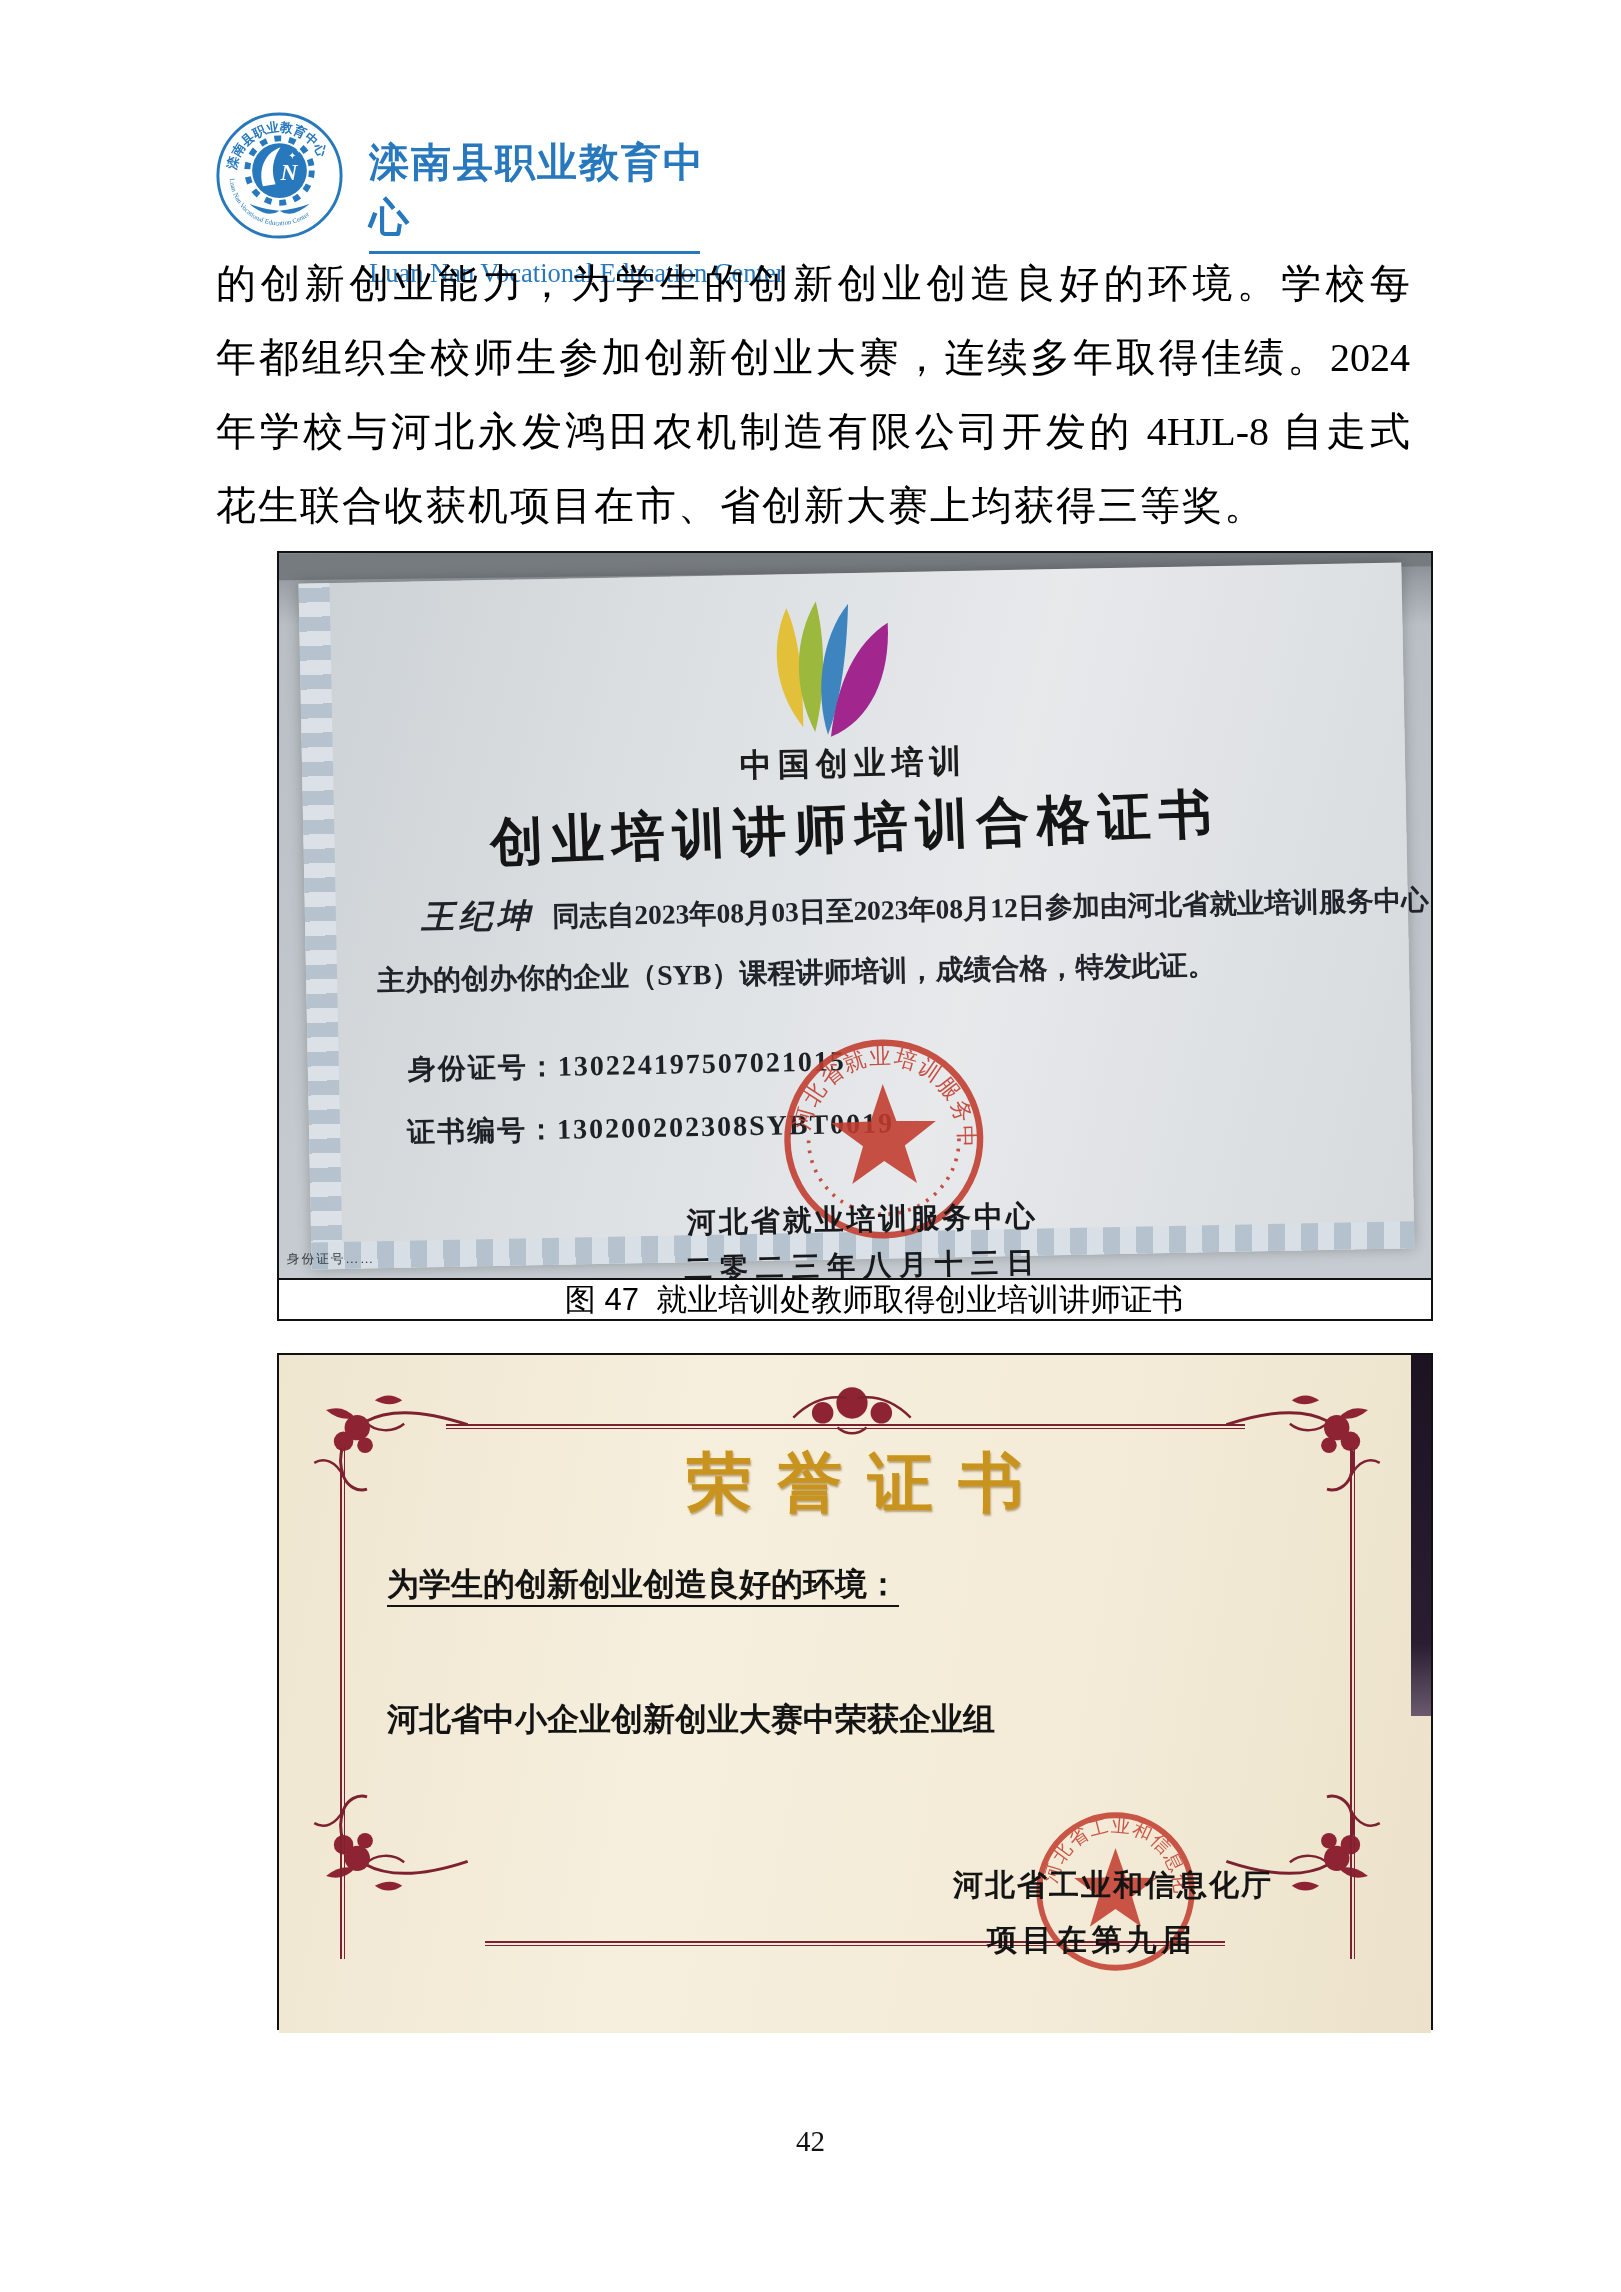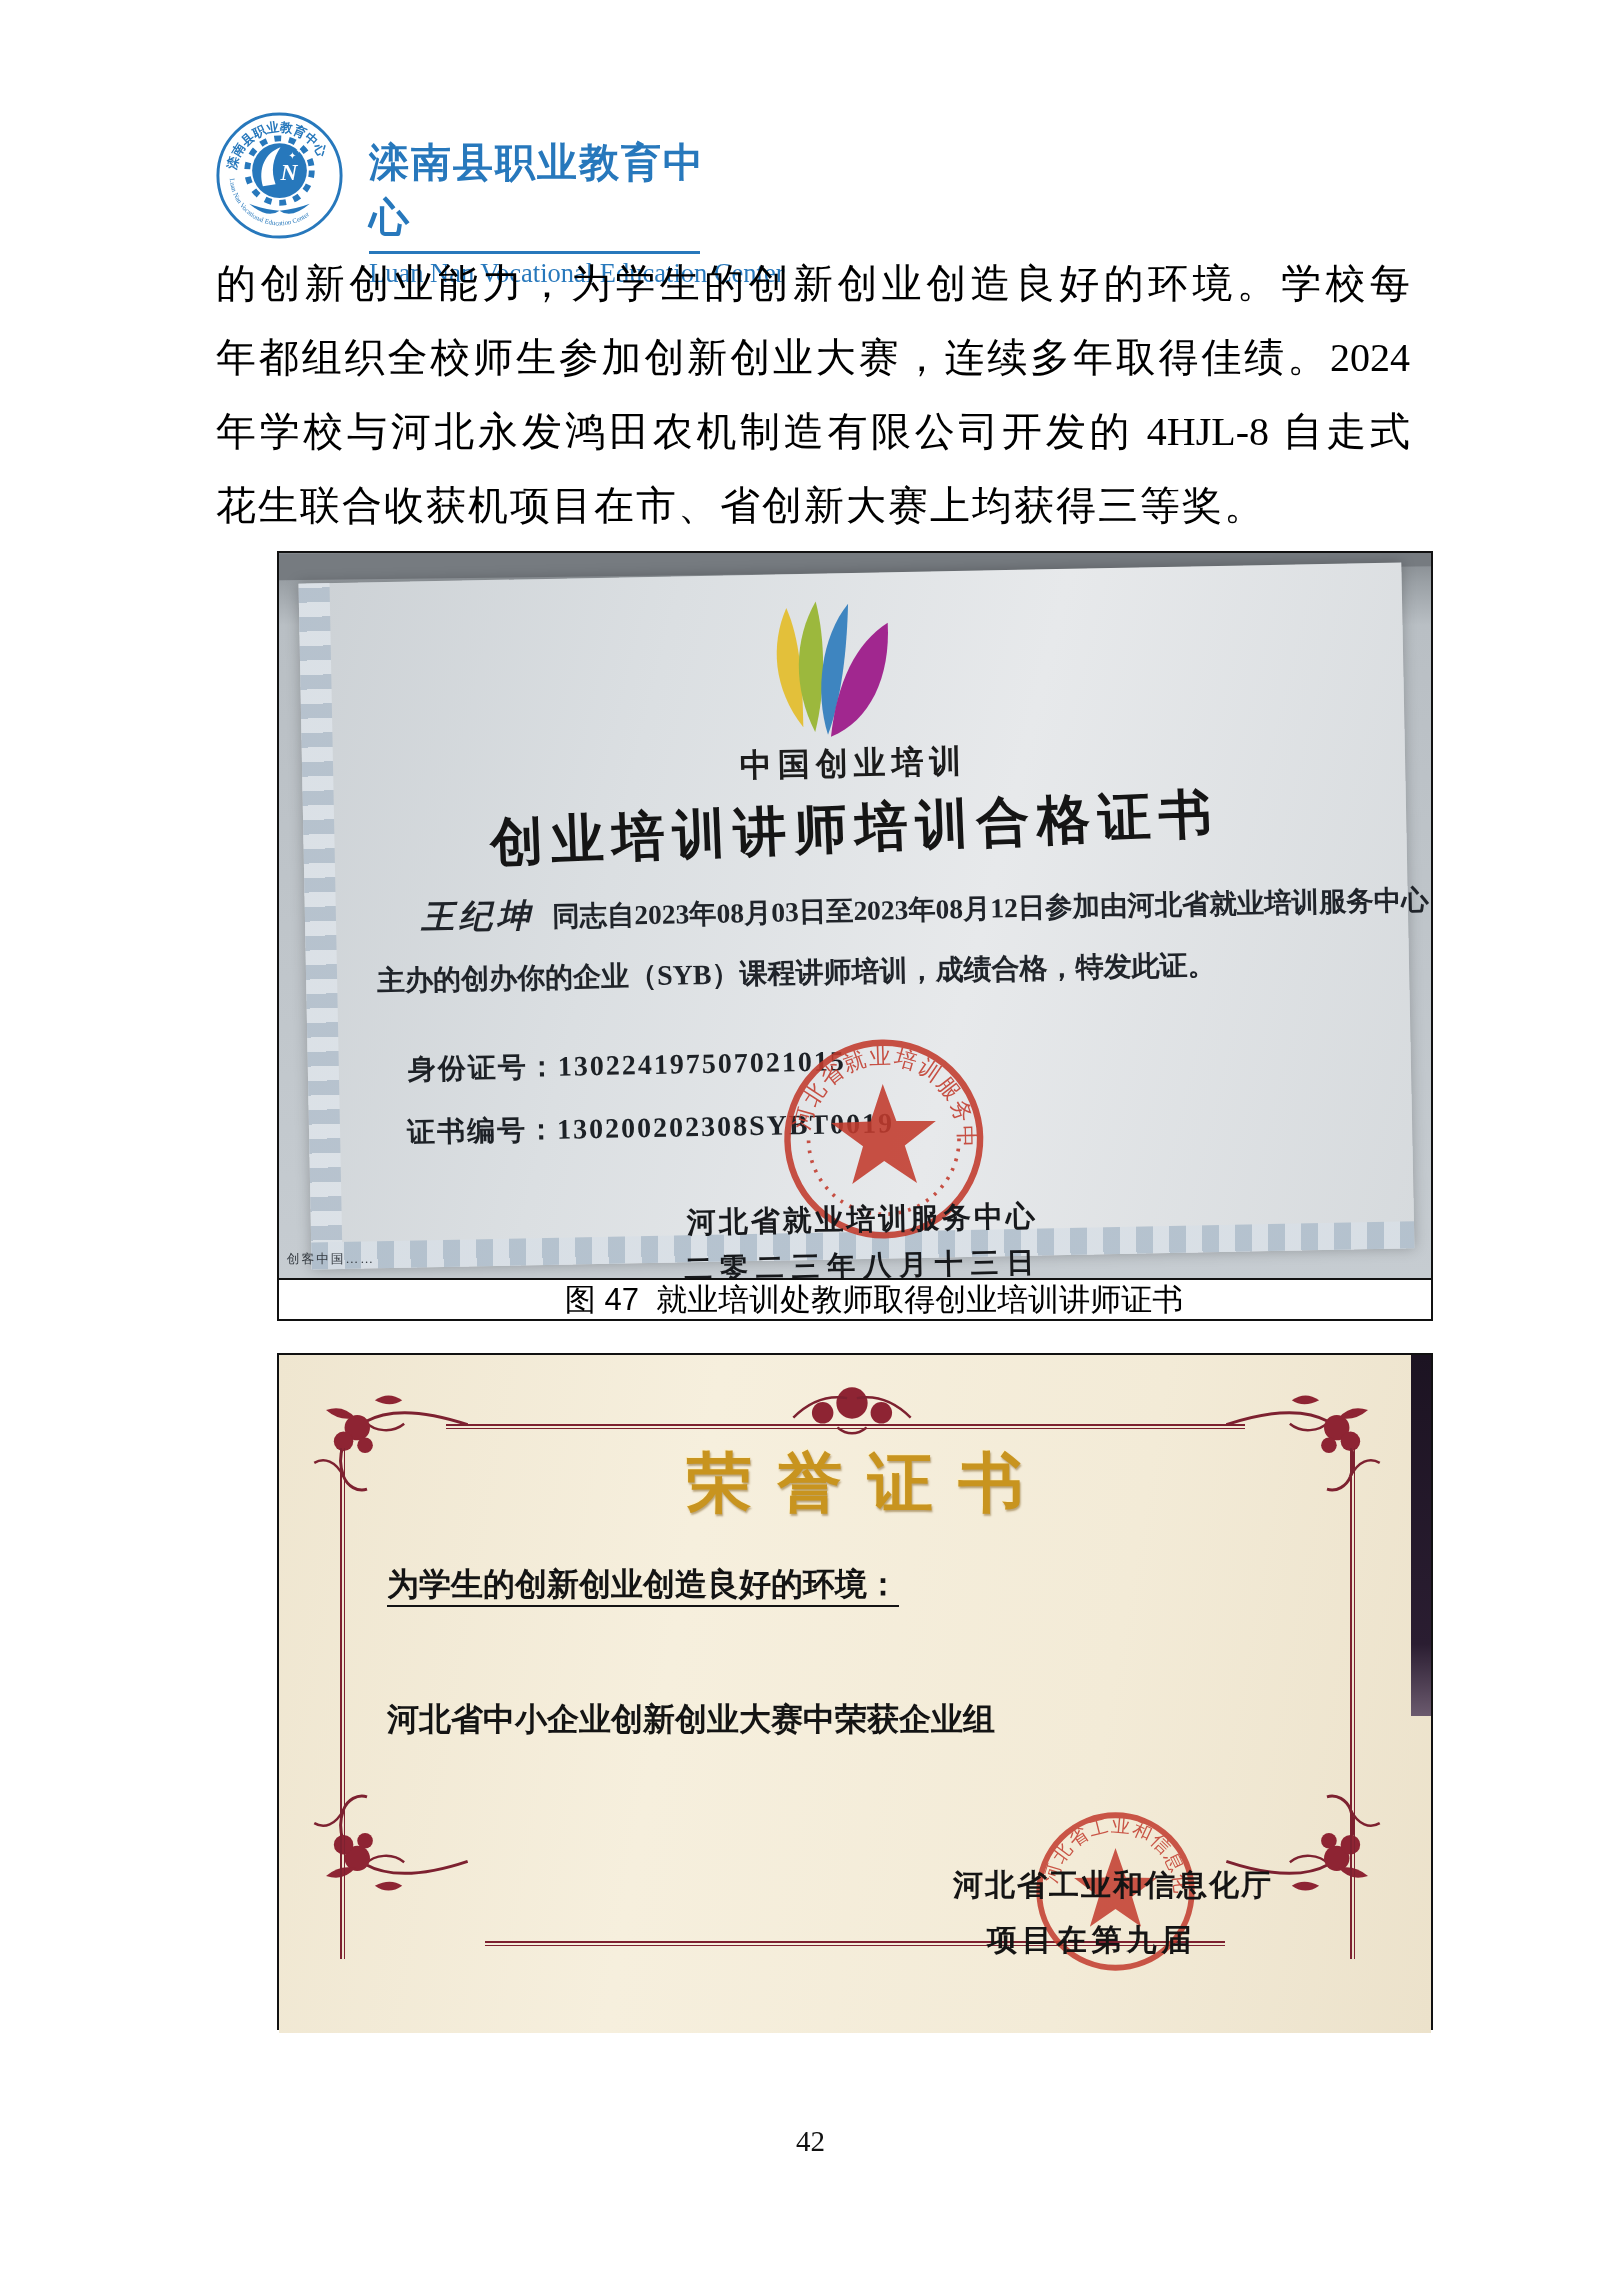--- a/index.html
+++ b/index.html
@@ -192,21 +192,21 @@
           <text font-size="24" fill="#c23b2d" letter-spacing="2">
             <textPath href="#sealArc47" startOffset="4%">河北省就业培训服务中心</textPath>
           </text>
           <path d="M33,115 A82,82 0 0 0 197,115" stroke="#c23b2d" stroke-width="4" stroke-dasharray="3 8" fill="none"></path>
           <polygon points="115,55 129.1,95.6 172.1,96.5 137.8,122.4 150.3,163.5 115,139 79.7,163.5 92.2,122.4 57.9,96.5 100.9,95.6" fill="#c23b2d"></polygon>
         </svg>
 
         <div class="c47-issuer">河北省就业培训服务中心</div>
         <div class="c47-date">二零二三年八月十三日</div>
       </div>
-      <div class="c47-footnote">创客中国……</div>
+      <div class="c47-footnote">身份证号……</div>
     </div>
     <div class="fig-caption">图 47  就业培训处教师取得创业培训讲师证书</div>
   </div>
 
   <div class="fig" id="fig48">
     <div class="fig-photo photo48">
 
       <svg class="corner tl" viewBox="0 0 170 130">
           <use href="#flourish"></use>
         </svg>

